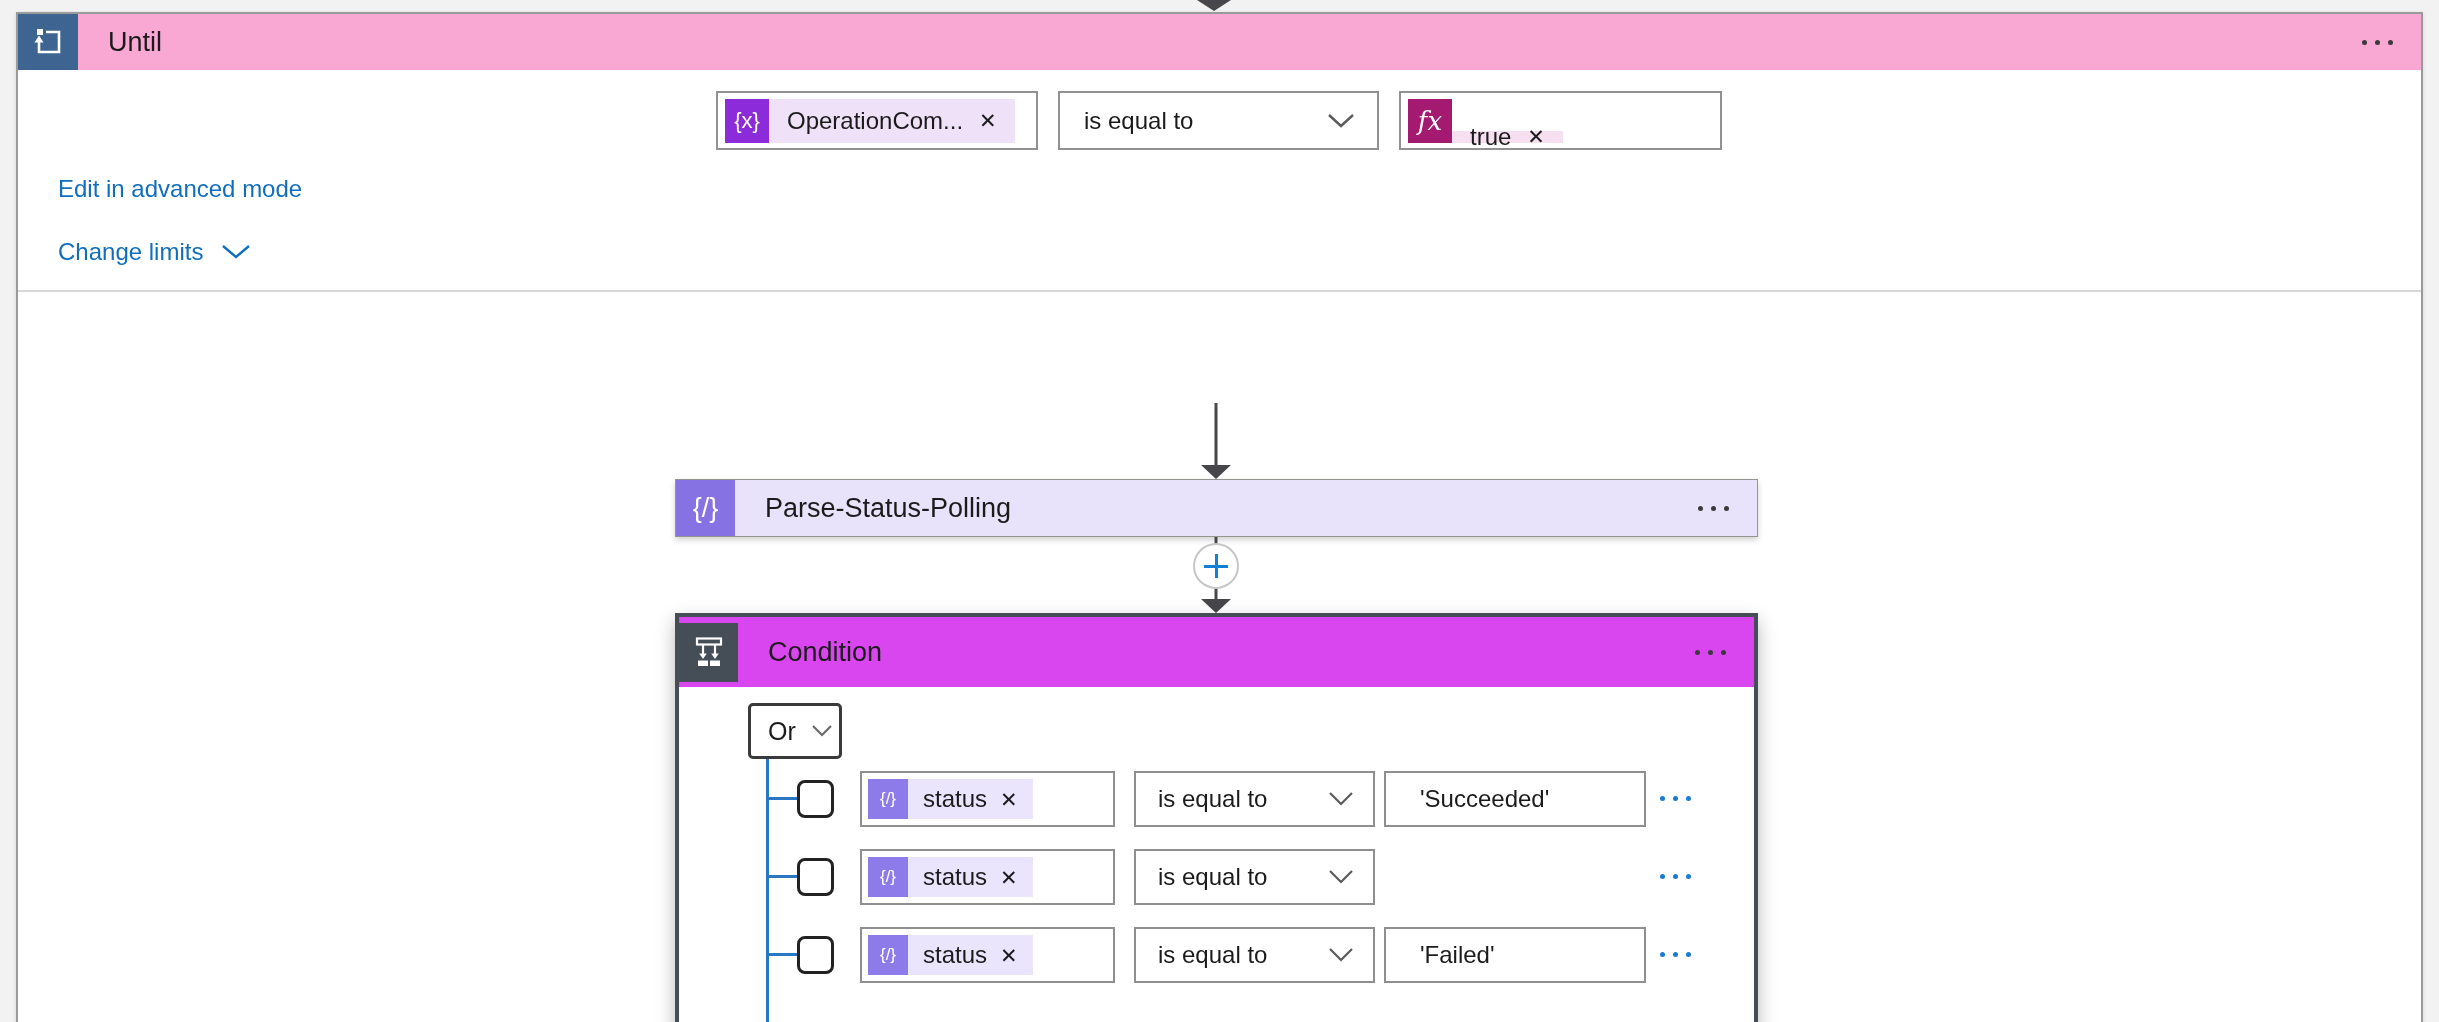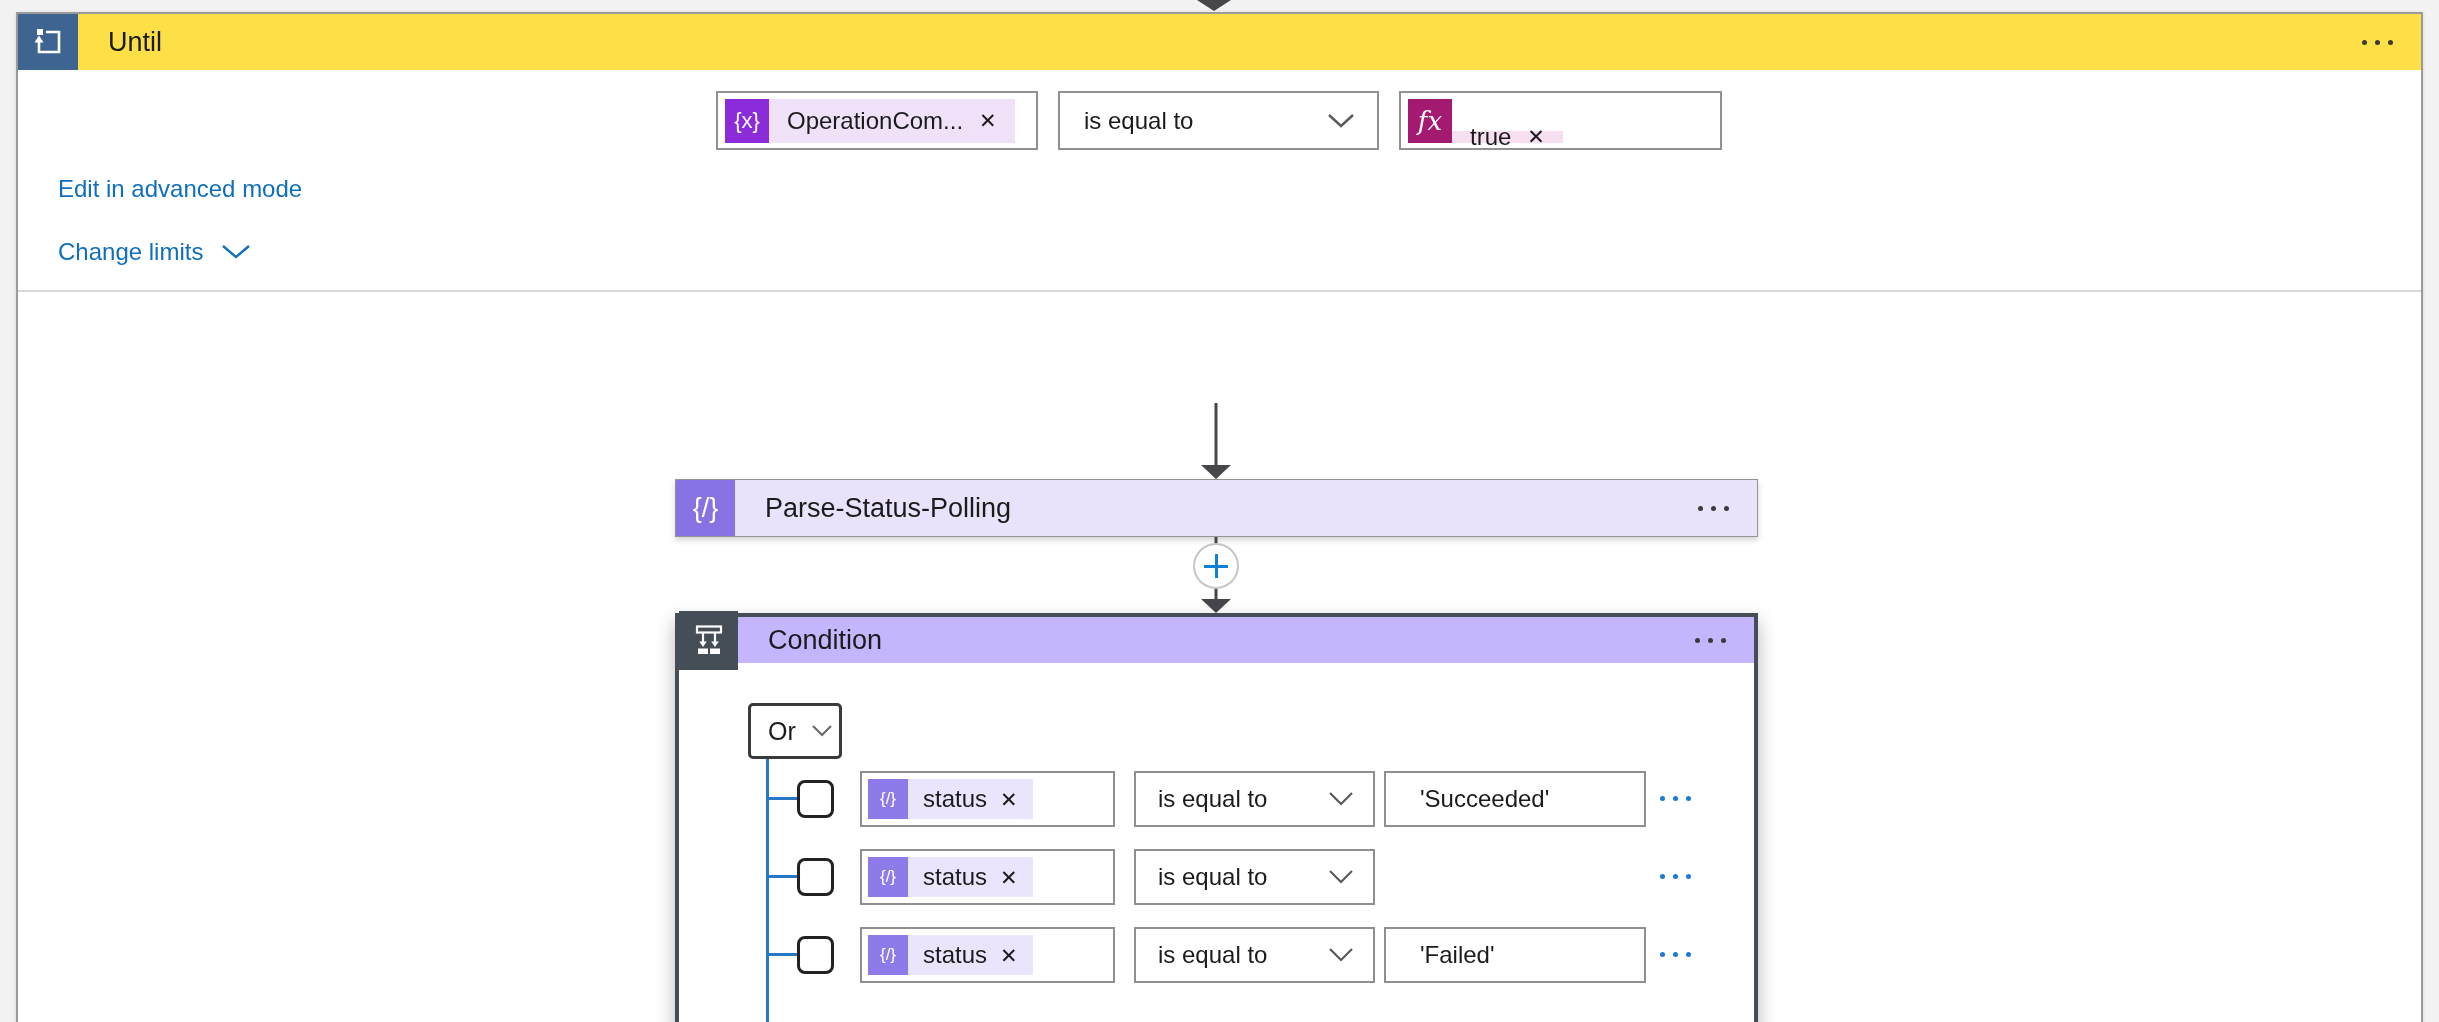--- a/index.html
+++ b/index.html
@@ -7,21 +7,21 @@
   body { font-family:"Liberation Sans", sans-serif; color:#1b1b1b; background:#f2f2f3; }
   #page { position:relative; width:2439px; height:1022px; overflow:hidden; background:#f2f2f3; }
 
   
   #top-arrow { position:absolute; left:1197px; top:0; width:0; height:0;
     border-left:17px solid transparent; border-right:17px solid transparent; border-top:11px solid #47474b; }
 
   
   #until-card { position:absolute; left:16px; top:12px; width:2407px; height:1020px;
     background:#fff; border:2px solid #9a9a9a; box-shadow:0 1px 4px rgba(0,0,0,.12); }
-  .scope-header { position:absolute; left:0; top:0; right:0; height:56px; background:#fde047; display:flex; align-items:center; }
+  .scope-header { position:absolute; left:0; top:0; right:0; height:56px; background:#f9a8d4; display:flex; align-items:center; }
   .scope-icon { width:60px; height:56px; background:#3e6591; display:flex; align-items:center; justify-content:center; flex:0 0 auto; }
   .scope-title { margin-left:30px; font-size:27px; }
   .hdr-spacer { flex:1; }
 
   .dots { display:flex; gap:8px; align-items:center; margin-right:28px; cursor:pointer; }
   .dots i { width:5px; height:5px; border-radius:50%; background:#3a3a3a; }
   .dots.blue i { background:#1a7bd4; }
 
   
   .cond-box { position:absolute; top:77px; height:59px; background:#fff; border:2px solid #919191;
@@ -68,21 +68,21 @@
   #arrow1 { left:1175px; top:389px; height:76px; }
   #arrow2 { left:1175px; top:523px; height:76px; }
   .plus-circle { position:absolute; left:0; top:6px; width:46px; height:46px; border-radius:50%;
     background:#fff; border:2px solid #c8c6c4; cursor:pointer; }
   .plus-circle::before { content:""; position:absolute; left:9px; top:20px; width:24px; height:3px; background:#0f7fd7; }
   .plus-circle::after { content:""; position:absolute; left:20px; top:9px; width:3px; height:24px; background:#0f7fd7; }
 
   
   #condition-card { position:absolute; left:657px; top:599px; width:1083px; height:441px;
     background:#fff; border:4px solid #454d57; box-shadow:0 8px 18px rgba(0,0,0,.28); }
-  #condition-card .scope-header { height:46px; background:#c4b5fd; }
+  #condition-card .scope-header { height:70px; background:#d946ef; }
   #condition-card .scope-icon { width:59px; height:59px; background:#454d57; }
 
   #or-box { position:absolute; left:69px; top:86px; width:94px; height:56px; border:3px solid #3a3a3a; border-radius:5px;
     display:flex; align-items:center; justify-content:center; gap:14px; font-size:25px; cursor:pointer; background:#fff;padding-left:12px; }
   #cond-vline { position:absolute; left:87px; top:142px; bottom:0; width:3px; background:#2777c4; }
 
   .crow { position:absolute; left:0; width:100%; height:56px; }
   .crow .stub { position:absolute; left:90px; top:26px; width:30px; height:3px; background:#2777c4; }
   .crow .cbox { position:absolute; left:118px; top:9px; width:37px; height:38px; border:3px solid #222; border-radius:8px; background:#fff; cursor:pointer; }
   .rowbox { position:absolute; top:0; height:56px; background:#fff; border:2px solid #8f8f8f; display:flex; align-items:center; cursor:pointer; }

